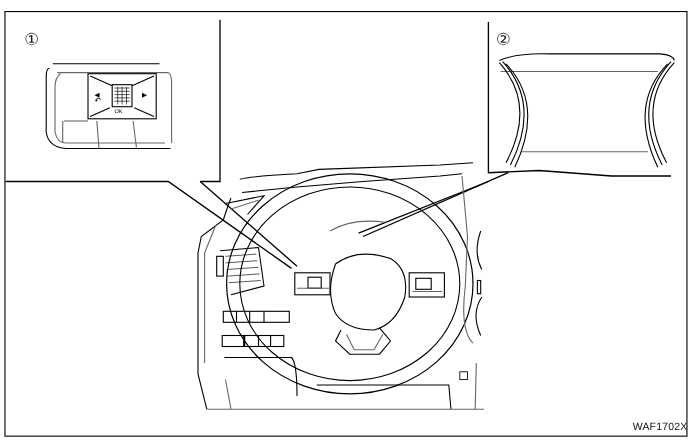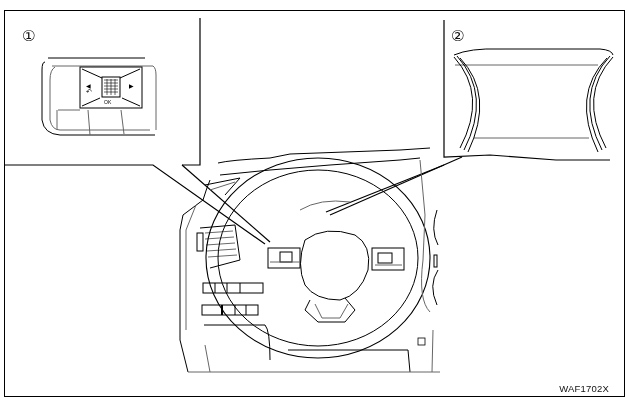--- a/index.html
+++ b/index.html
@@ -1,19 +1,19 @@
 <!DOCTYPE html>
 <html><head>
   <meta charset="utf-8">
   <style>
     html, body { margin: 0; padding: 0; background: #ffffff; }
     body { width: 629px; height: 403px; position: relative; overflow: hidden; font-family: "Liberation Sans", sans-serif; }
     .frame { position: absolute; left: 4px; top: 10px; width: 621px; height: 387px; border: 1.5px solid #000; box-sizing: border-box; background: #fff; }
     svg { position: absolute; left: 0; top: 0; }
-    .code { position: absolute; right: 20px; bottom: 9px; font-size: 9.5px; letter-spacing: 0.2px; color: #111; }
+    .code { position: absolute; right: 4px; bottom: 9px; font-size: 9.5px; letter-spacing: 0.2px; color: #111; }
     .callout-num { position: absolute; font-size: 15px; color: #111; font-family: "DejaVu Sans", sans-serif; }
   </style>
 </head>
 <body>
 
 <div class="frame"></div>
 
 <svg width="629" height="403" viewBox="0 0 629 403" fill="none" stroke="#000" stroke-width="1">
 
   <g>

